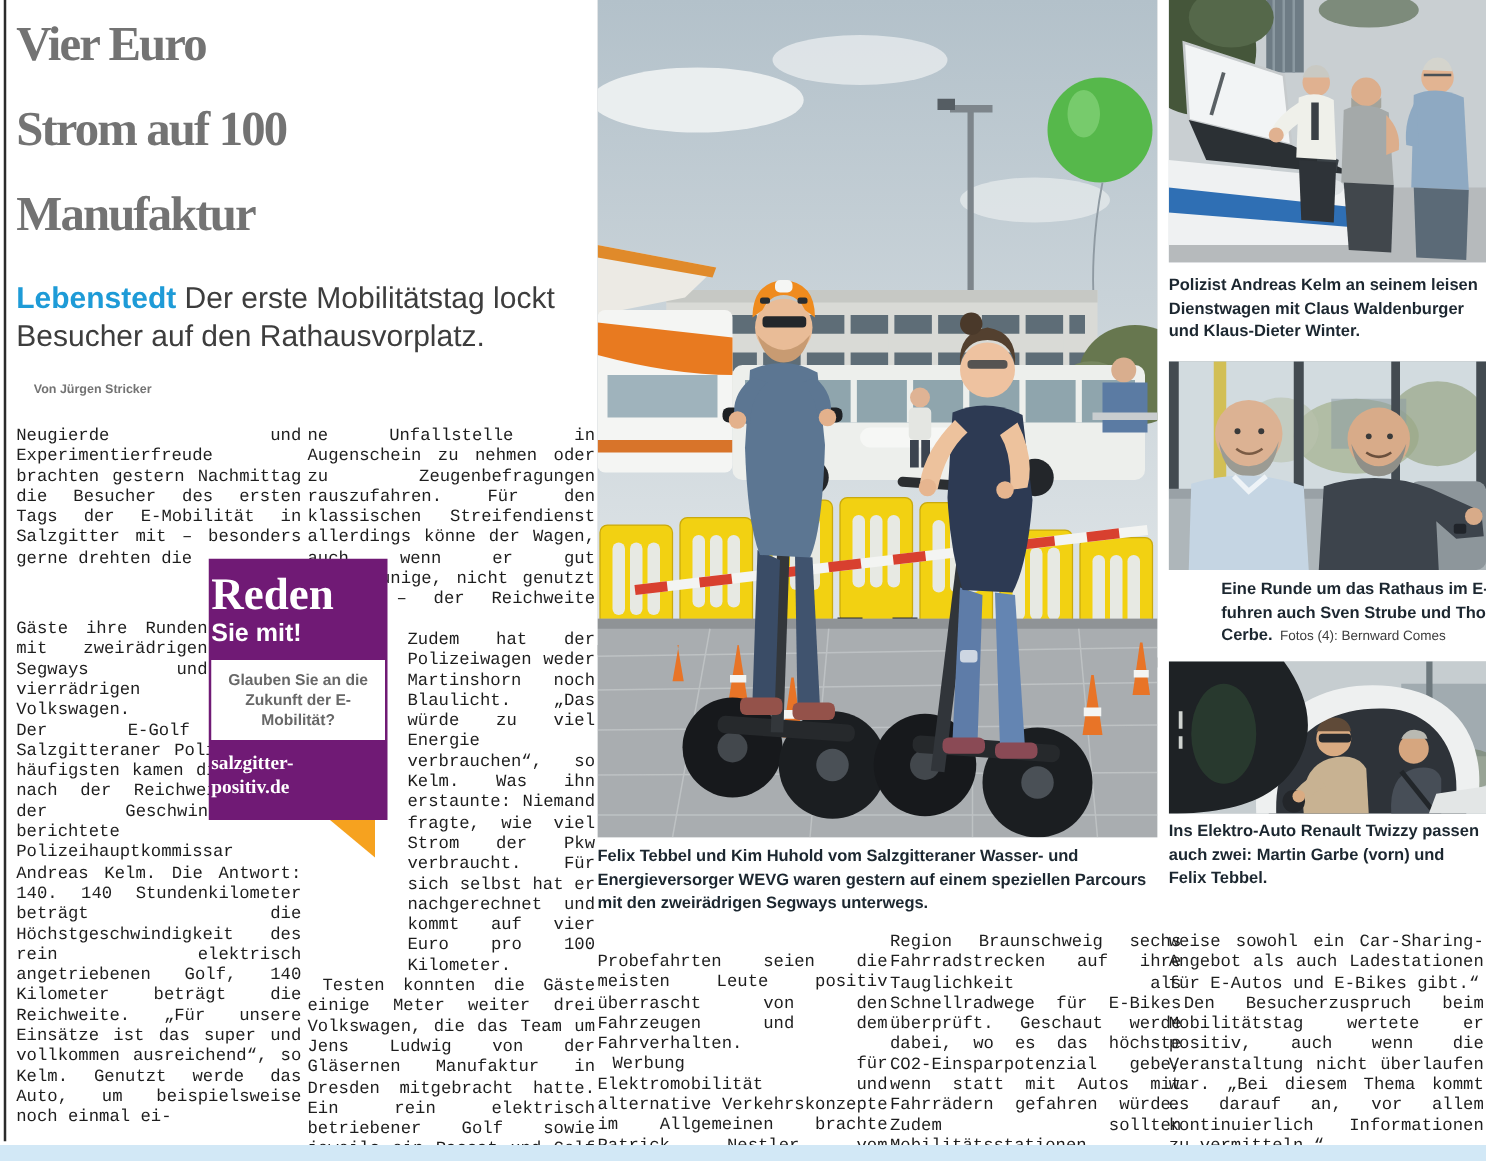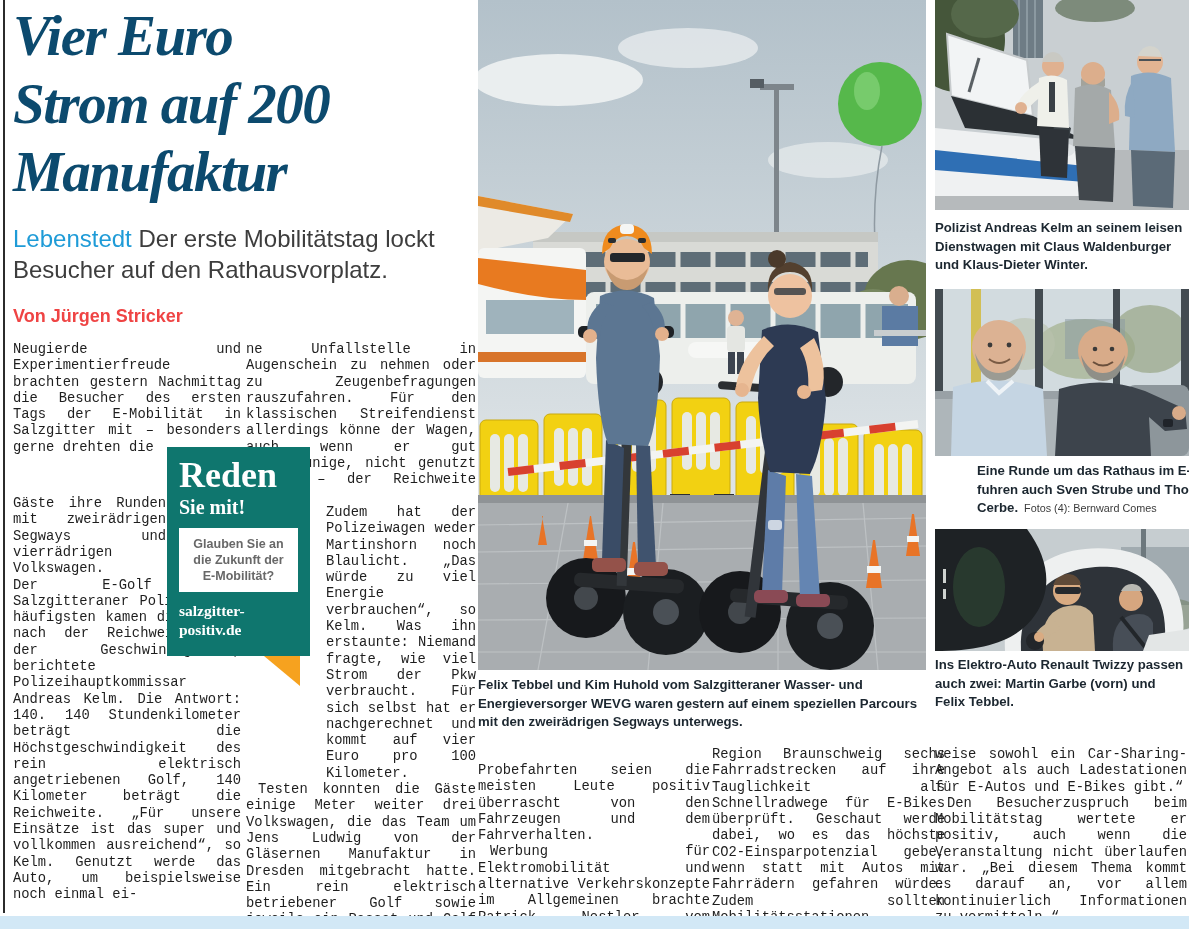--- a/index.html
+++ b/index.html
@@ -7,55 +7,55 @@
     position:relative; width:1189px; height:929px; background:#ffffff;
     font-family:"Liberation Serif","DejaVu Serif",serif; overflow:hidden;
   }
   .abs { position:absolute; }
 
   .left-rule { left:3px; top:0; width:2px; height:913px; background:#2b2b2b; }
 
   .headline {
     left:13px; top:2px; width:462px;
     font-family:"Liberation Serif","DejaVu Serif",serif;
-    font-weight:700; font-size:57px; line-height:68px;
-    color:#0c4a6e; letter-spacing:-1.5px;font-style:italic;
+    font-weight:700; font-size:39px; line-height:68px;
+    color:#737373; letter-spacing:-1.5px;
   }
 
   .subhead {
     left:13px; top:223px; width:468px;
     font-family:"Liberation Sans","DejaVu Sans",sans-serif;
     font-size:24px; line-height:31px; color:#3d3d3d;
   }
-  .kicker { color:#1e9bd7; font-weight:400; }
+  .kicker { color:#1e9bd7; font-weight:700; }
 
   .byline {
-    left:13px; top:306px;
+    left:27px; top:306px;
     font-family:"Liberation Sans","DejaVu Sans",sans-serif;
-    font-weight:700; font-size:18px; color:#ef4444;
+    font-weight:700; font-size:10px; color:#737373;
   }
 
   .body-col { font-size:13.8px; line-height:16.3px; color:#1e1e1e; text-align:justify; }
   .body-col p { margin:0;font-family:Liberation Mono, monospace; }
   .ind { text-indent:12px; }
   .narrow1 { width:153px;margin-top:40px; }
   .narrow2 { width:150px; margin-left:80px; }
 
   .col1 { left:13px; top:342px; width:228px; }
   .col2 { left:246px; top:342px; width:230px; }
   .bcolA { left:478px; top:747px; width:232px;margin-top:16px; }
   .bcolB { left:712px; top:747px; width:233px; }
   .bcolC { left:935px; top:747px; width:252px; }
 
   .promo {
     left:167px; top:447px; width:143px; height:209px;
-    background:#0f766e; color:#ffffff; padding:8px 12px; box-sizing:border-box;
+    background:#701a75; color:#ffffff; padding:8px 2px; box-sizing:border-box;
   }
   .promo-title1 { font-family:"Liberation Serif","DejaVu Serif",serif; font-weight:700; font-size:36px; line-height:40px; }
-  .promo-title2 { font-family:Liberation Serif, serif; font-weight:700; font-size:20px; line-height:24px; }
+  .promo-title2 { font-family:Liberation Sans, sans-serif; font-weight:700; font-size:20px; line-height:24px; }
   .promo-q {
     margin-top:9px; background:#ffffff; color:#686868;
     font-family:"Liberation Sans","DejaVu Sans",sans-serif;
     font-weight:700; font-size:12.5px; line-height:16px; padding:8px 9px;text-align:center;
   }
   .promo-site { margin-top:9px; font-family:"Liberation Serif","DejaVu Serif",serif; font-weight:700; font-size:15.5px; line-height:19px; }
   .promo-tail {
     position:absolute; right:10px; top:100%; width:0; height:0;
     border-top:30px solid #f6a21f; border-left:36px solid transparent;
   }
@@ -73,21 +73,21 @@
 </style>
 </head>
 <body>
 
 <div class="page">
 
   <div class="abs left-rule"></div>
 
   <h1 class="abs headline" style="margin:0;">
     <div>Vier Euro</div>
-    <div>Strom auf 200</div>
+    <div>Strom auf 100</div>
     <div>Manufaktur</div>
   </h1>
 
   <p class="abs subhead" style="margin:0;">
     <span class="kicker">Lebenstedt</span><span> Der erste Mobilitätstag lockt Besucher auf den Rathausvorplatz.</span>
   </p>
 
   <div class="abs byline">Von Jürgen Stricker</div>
 
   <div class="abs body-col col1">

